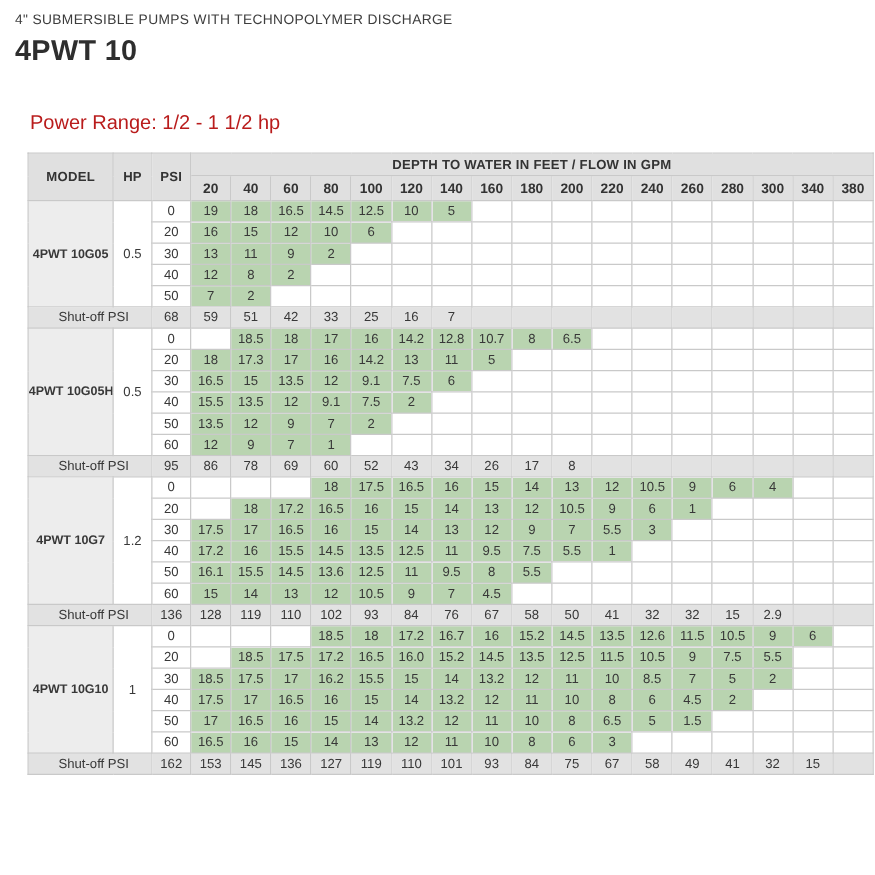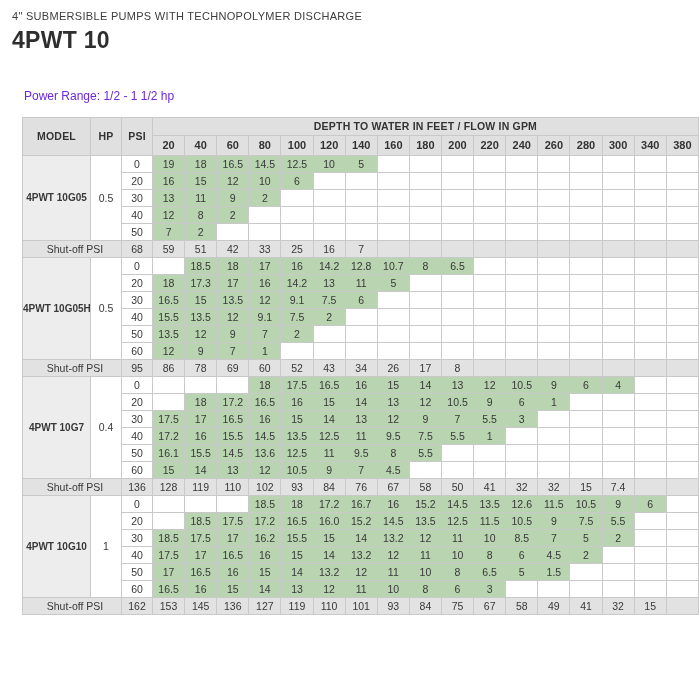--- a/index.html
+++ b/index.html
@@ -7,21 +7,21 @@
   body { font-family: "Liberation Sans", sans-serif; color: #353535; }
 
   .page { width: 700px; height: 700px; position: relative; }
 
   
   .top-header { padding: 10px 0 0 12px; }
   .category { font-size: 11px; font-weight: 500; letter-spacing: 0.3px; color: #3d3d3d; }
   .title { font-size: 23px; font-weight: 700; color: #2e2e2e; margin-top: 5px; letter-spacing: 0.3px; }
 
   
-  .specs { margin: 34px 0 12px 24px; font-size: 12px; font-weight: 500; color: #6d28d9; line-height: 1.4; }
+  .specs { margin: 34px 0 12px 24px; font-size: 16px; font-weight: 500; color: #b91c1c; line-height: 1.4; }
 
   
   .tbl-wrap { margin: 11px 0 0 22px; }
   table { border-collapse: collapse; table-layout: fixed; width: 676px; }
   th, td {
     border: 1px solid var(--border, #c9c9c9);
     text-align: center;
     vertical-align: middle;
     font-size: 10.5px;
     padding: 0;
@@ -371,21 +371,21 @@
             <td></td>
             <td></td>
             <td></td>
             <td></td>
             <td></td>
             <td></td>
             <td></td>
           </tr>
           <tr>
             <td class="model-cell" rowspan="6">4PWT 10G7</td>
-            <td class="hp-cell" rowspan="6">0.4</td>
+            <td class="hp-cell" rowspan="6">1.2</td>
             <td class="psi-cell">0</td>
             <td class="val"></td>
             <td class="val"></td>
             <td class="val"></td>
             <td class="val g">18</td>
             <td class="val g">17.5</td>
             <td class="val g">16.5</td>
             <td class="val g">16</td>
             <td class="val g">15</td>
             <td class="val g">14</td>
@@ -508,21 +508,21 @@
             <td>93</td>
             <td>84</td>
             <td>76</td>
             <td>67</td>
             <td>58</td>
             <td>50</td>
             <td>41</td>
             <td>32</td>
             <td>32</td>
             <td>15</td>
-            <td>7.4</td>
+            <td>2.9</td>
             <td></td>
             <td></td>
           </tr>
           <tr>
             <td class="model-cell" rowspan="6">4PWT 10G10</td>
             <td class="hp-cell" rowspan="6">1</td>
             <td class="psi-cell">0</td>
             <td class="val"></td>
             <td class="val"></td>
             <td class="val"></td>

